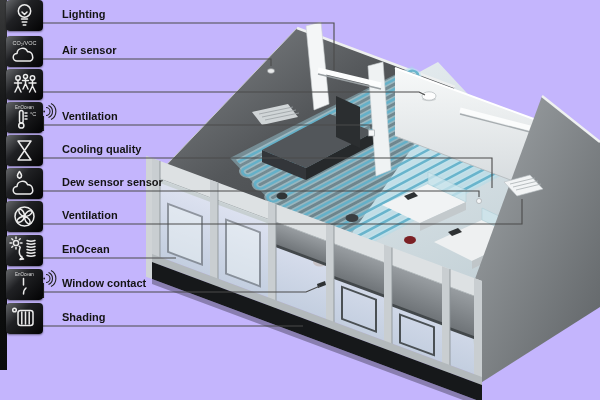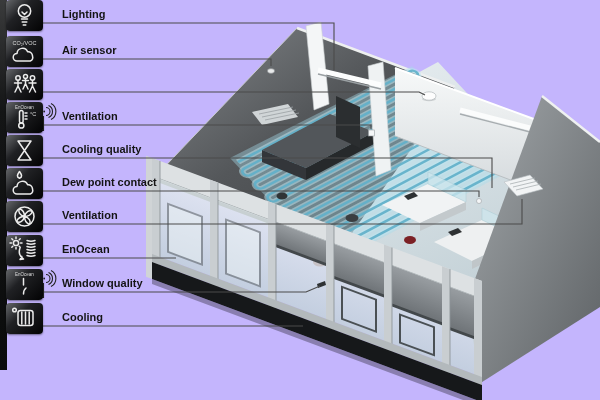--- a/index.html
+++ b/index.html
@@ -261,19 +261,19 @@
       <rect x="12" y="7.5" width="15" height="15" rx="2.5"></rect>
       <path d="M15.8 9 v12 M19.5 9 v12 M23.2 9 v12"></path>
         </g>
       </svg>
   </div>
 
   <div class="label" style="top:8px">Lighting</div>
   <div class="label" style="top:44px">Air sensor</div>
   <div class="label" style="top:110px">Ventilation</div>
   <div class="label" style="top:143px">Cooling quality</div>
-  <div class="label" style="top:176px">Dew point contact</div>
+  <div class="label" style="top:176px">Dew sensor sensor</div>
   <div class="label" style="top:209px">Ventilation</div>
   <div class="label" style="top:243px">EnOcean</div>
-  <div class="label" style="top:277px">Window quality</div>
-  <div class="label" style="top:311px">Cooling</div>
+  <div class="label" style="top:277px">Window contact</div>
+  <div class="label" style="top:311px">Shading</div>
 
 </div>
 
 </body></html>

